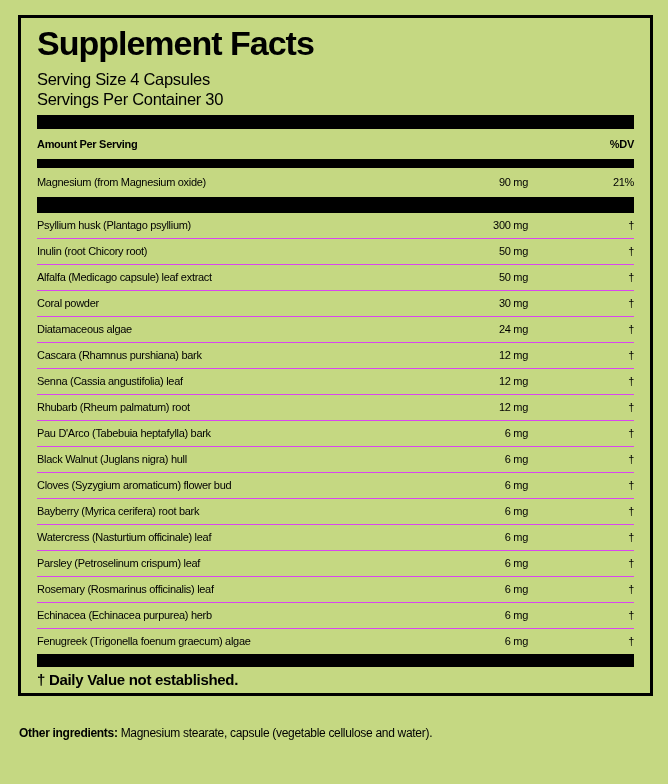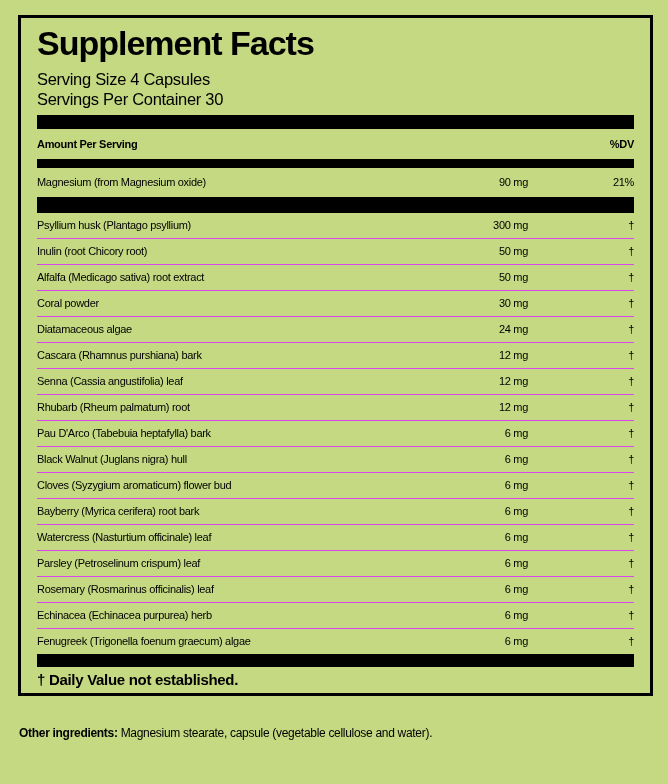--- a/index.html
+++ b/index.html
@@ -114,21 +114,21 @@
         <span>Psyllium husk (Plantago psyllium)</span>
         <span class="amount">300 mg</span>
         <span class="dv">†</span>
       </div>
       <div class="grid-row ingredient-row">
         <span>Inulin (root Chicory root)</span>
         <span class="amount">50 mg</span>
         <span class="dv">†</span>
       </div>
       <div class="grid-row ingredient-row">
-        <span>Alfalfa (Medicago sativa) root extract</span>
+        <span>Alfalfa (Medicago capsule) leaf extract</span>
         <span class="amount">50 mg</span>
         <span class="dv">†</span>
       </div>
       <div class="grid-row ingredient-row">
         <span>Coral powder</span>
         <span class="amount">30 mg</span>
         <span class="dv">†</span>
       </div>
       <div class="grid-row ingredient-row">
         <span>Diatamaceous algae</span>

